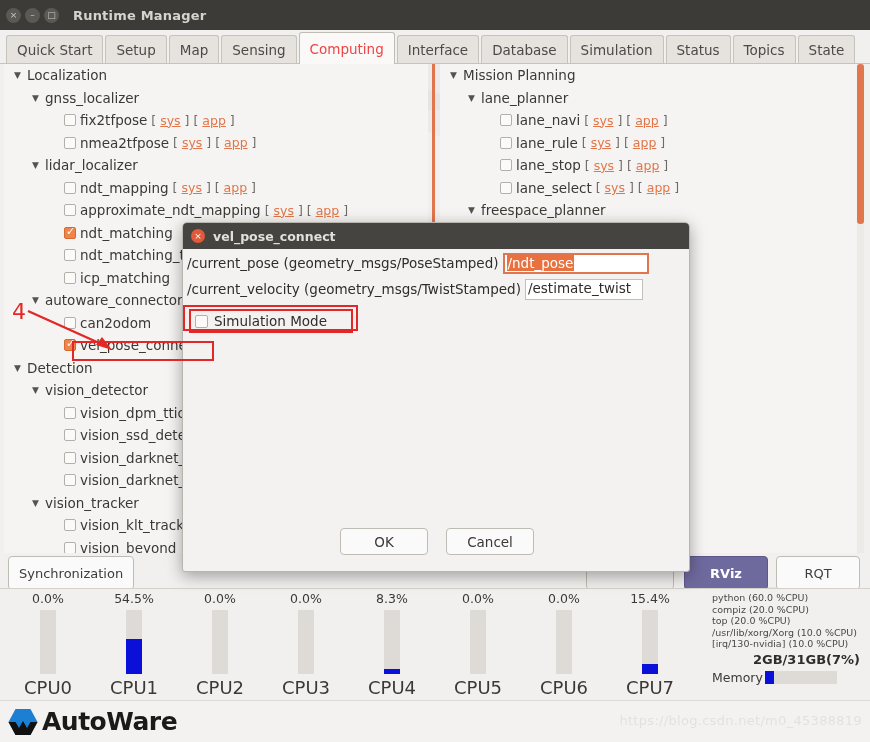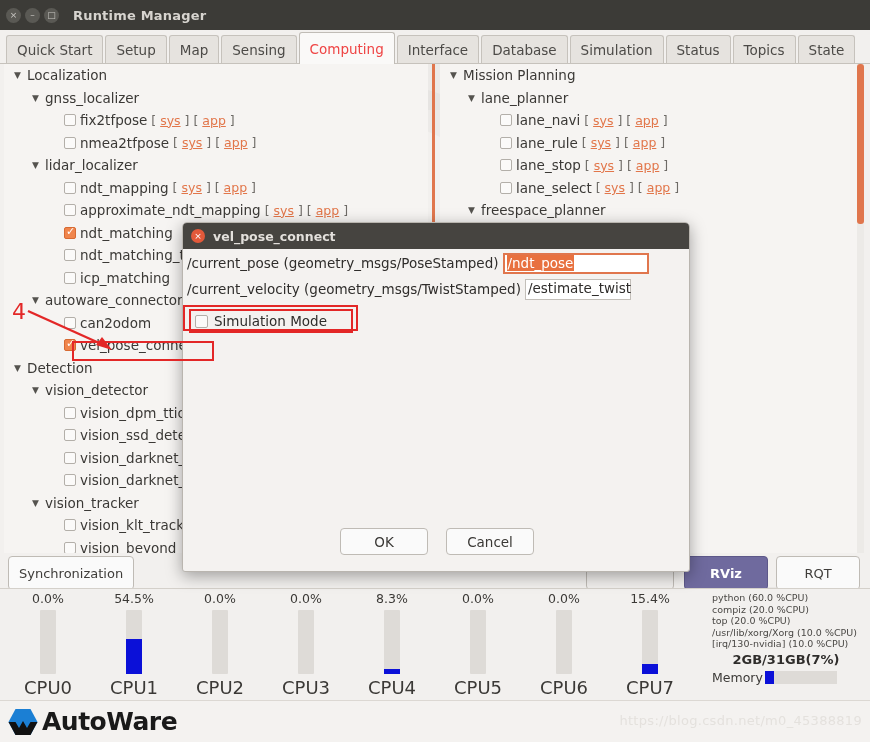--- a/index.html
+++ b/index.html
@@ -148,21 +148,21 @@
   .gauge .fill{
     position:absolute; bottom:0; left:0; width:16px; background:#0b10d8;
   }
   .gauge .name{ font-size:18px; color:#3b3936; }
 
   #proclist{
     position:absolute; left:712px; top:3px; width:160px;
     font-size:9.5px; color:#4a4845; line-height:11.5px;
   }
   #memwrap{ position:absolute; left:712px; top:63px; width:160px; }
-  #memtxt{ font-size:13px; font-weight:bold; color:#2f2d2b; text-align:center; width:148px;}
+  #memtxt{ font-size:13px; font-weight:bold; color:#2f2d2b; text-align:right; width:148px;}
   #memrow{ display:flex; align-items:center; margin-top:3px; }
   #memlabel{ font-size:12.5px; color:#3b3936; margin-right:2px; }
   #memtrack{ width:72px;height:13px;background:#dedbd7; position:relative; }
   #memfill{ position:absolute;left:0;top:0;height:13px;background:#0b10d8;}
 
   
   #footer{
     position:absolute; left:0; top:700px; width:870px; height:42px;
     background:#f4f2f0; z-index:2; display:flex; align-items:center;
     border-top:1px solid #dcd8d3;
@@ -566,21 +566,21 @@
   </div>
   <div id="dlg-rows">
       <div class="dlg-row">
         <span class="t">/current_pose (geometry_msgs/PoseStamped)</span>
         <span class="dlg-input focused" style="width: 146px;">
           <span class="sel">/ndt_pose</span>
         </span>
       </div>
       <div class="dlg-row">
         <span class="t">/current_velocity (geometry_msgs/TwistStamped)</span>
-        <span class="dlg-input" style="width: 106px;">/estimate_twist</span>
+        <span class="dlg-input" style="width: 118px;">/estimate_twist</span>
       </div>
     </div>
   <div id="sim-row">
     <div id="sim-box">
       <div id="sim-cb"></div>
       <div id="sim-lbl">Simulation Mode</div>
     </div>
   </div>
   <div id="dlg-buttons">
     <div class="dlg-btn">OK</div>

